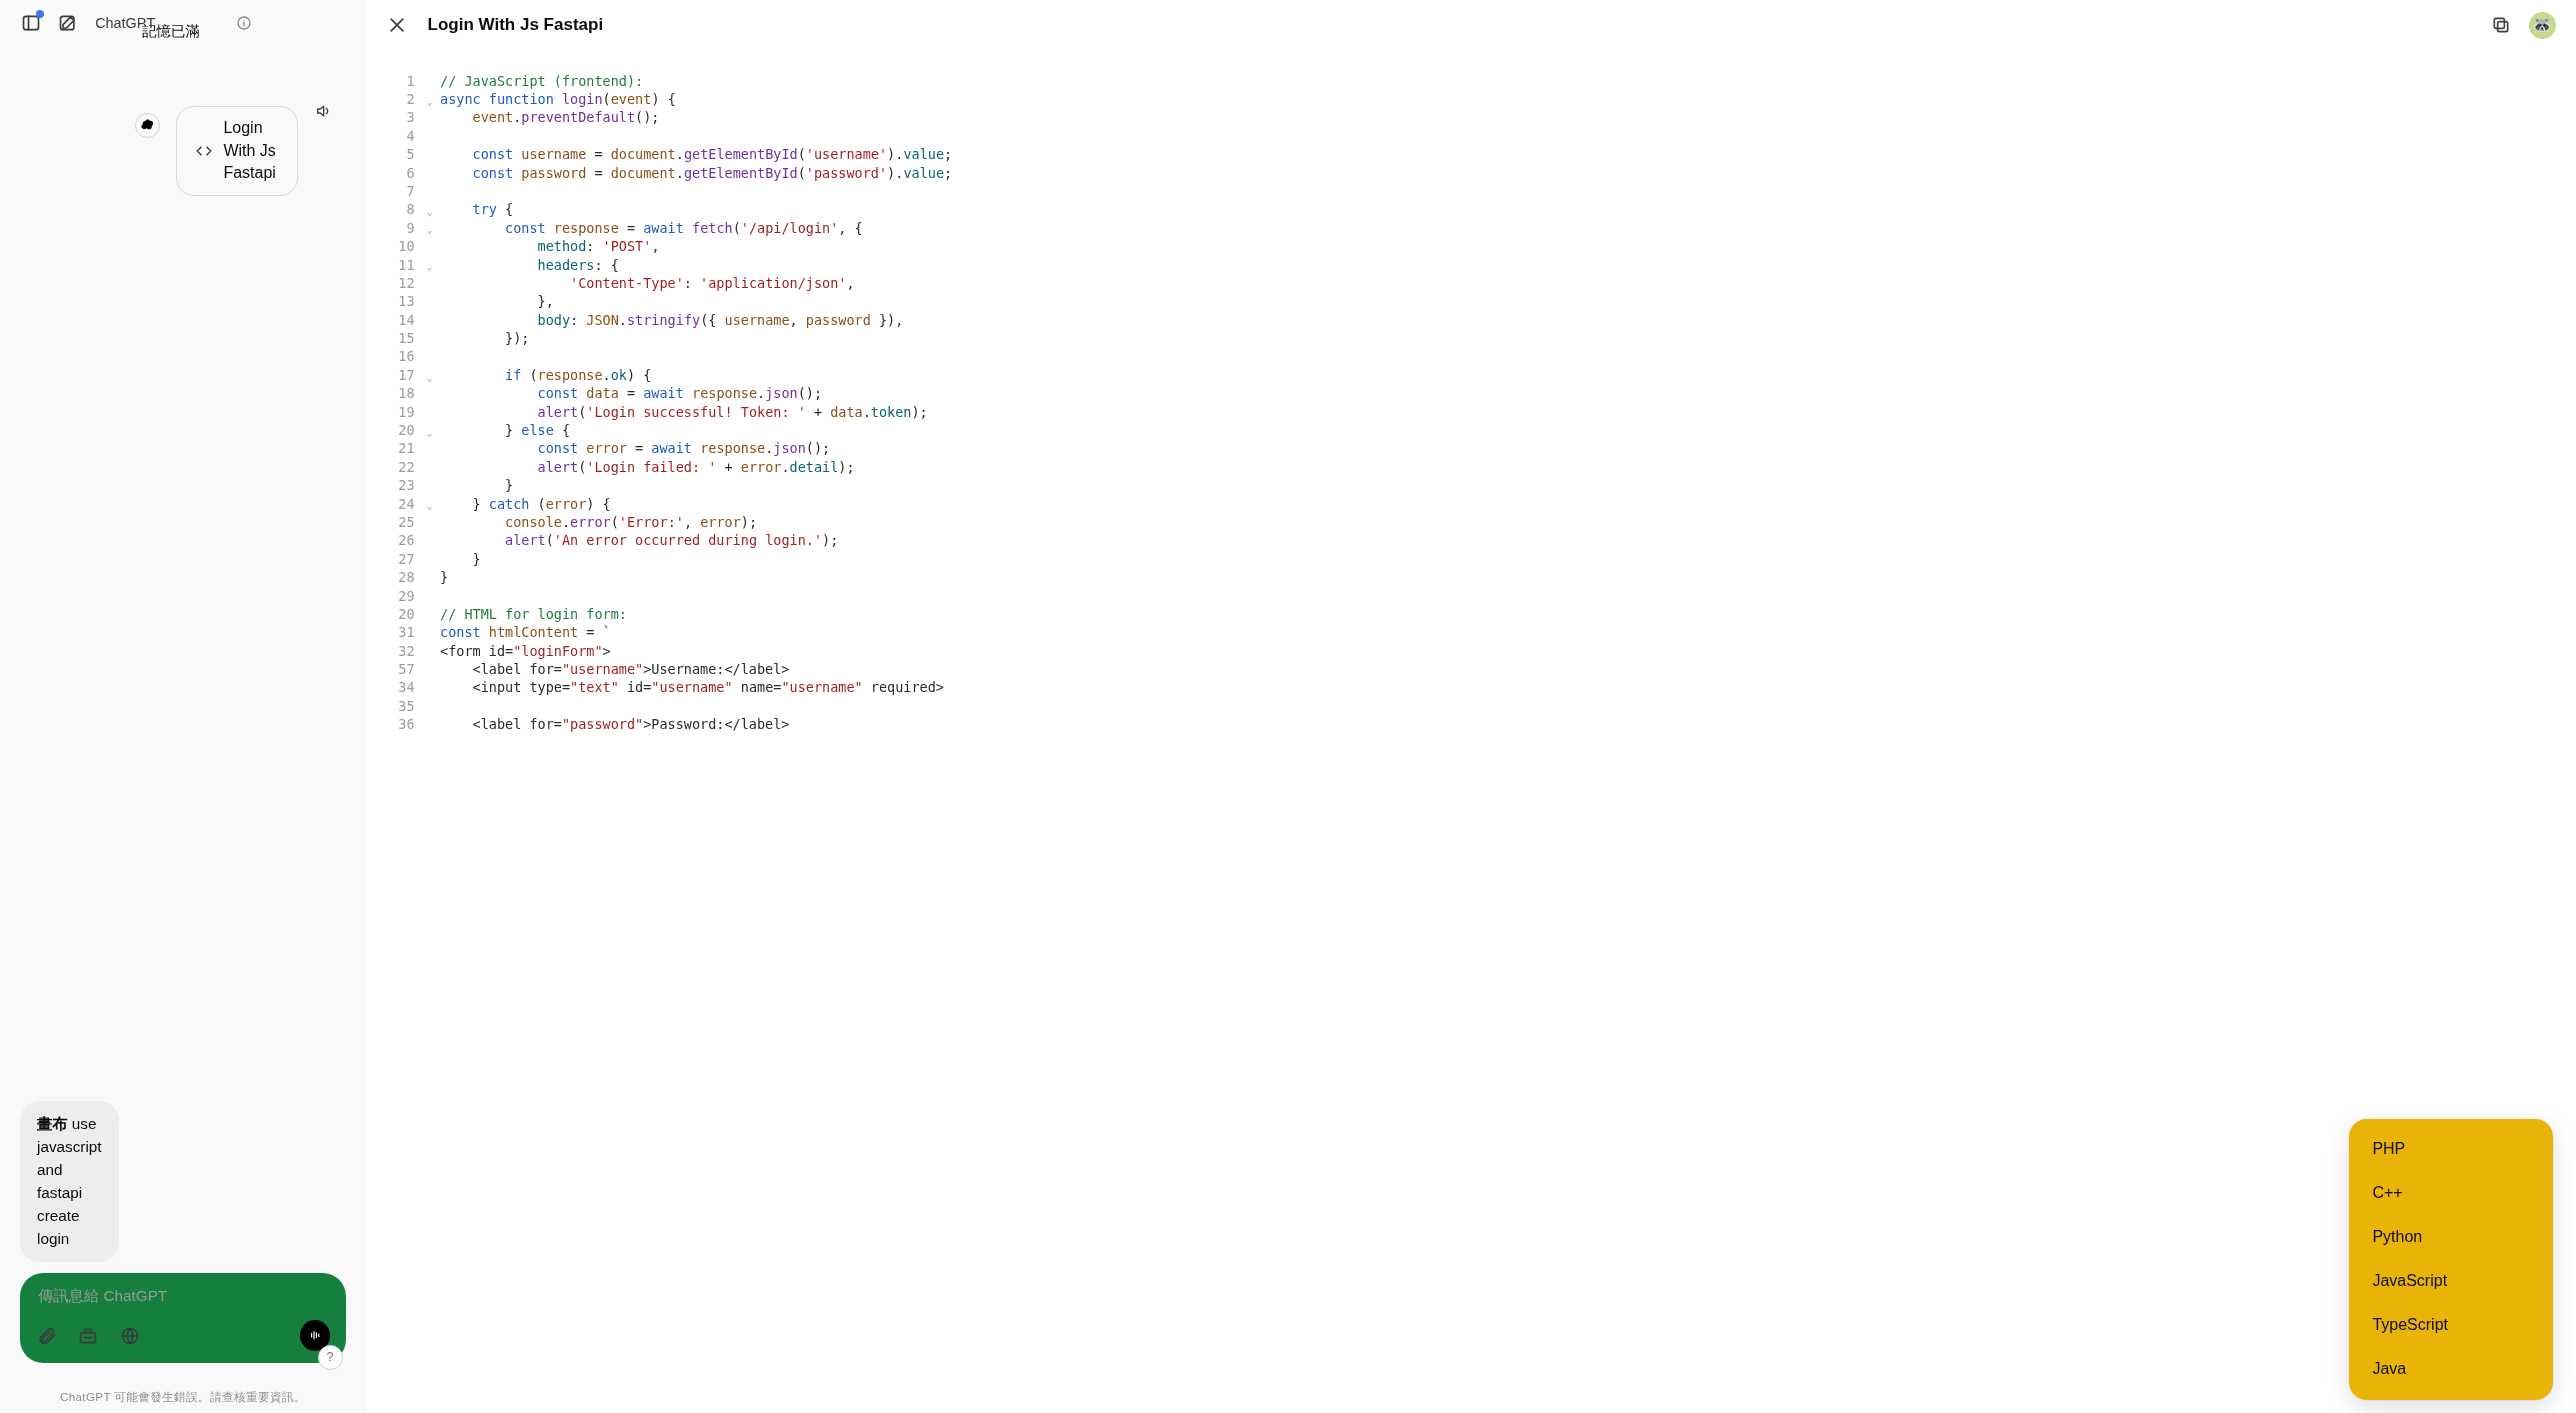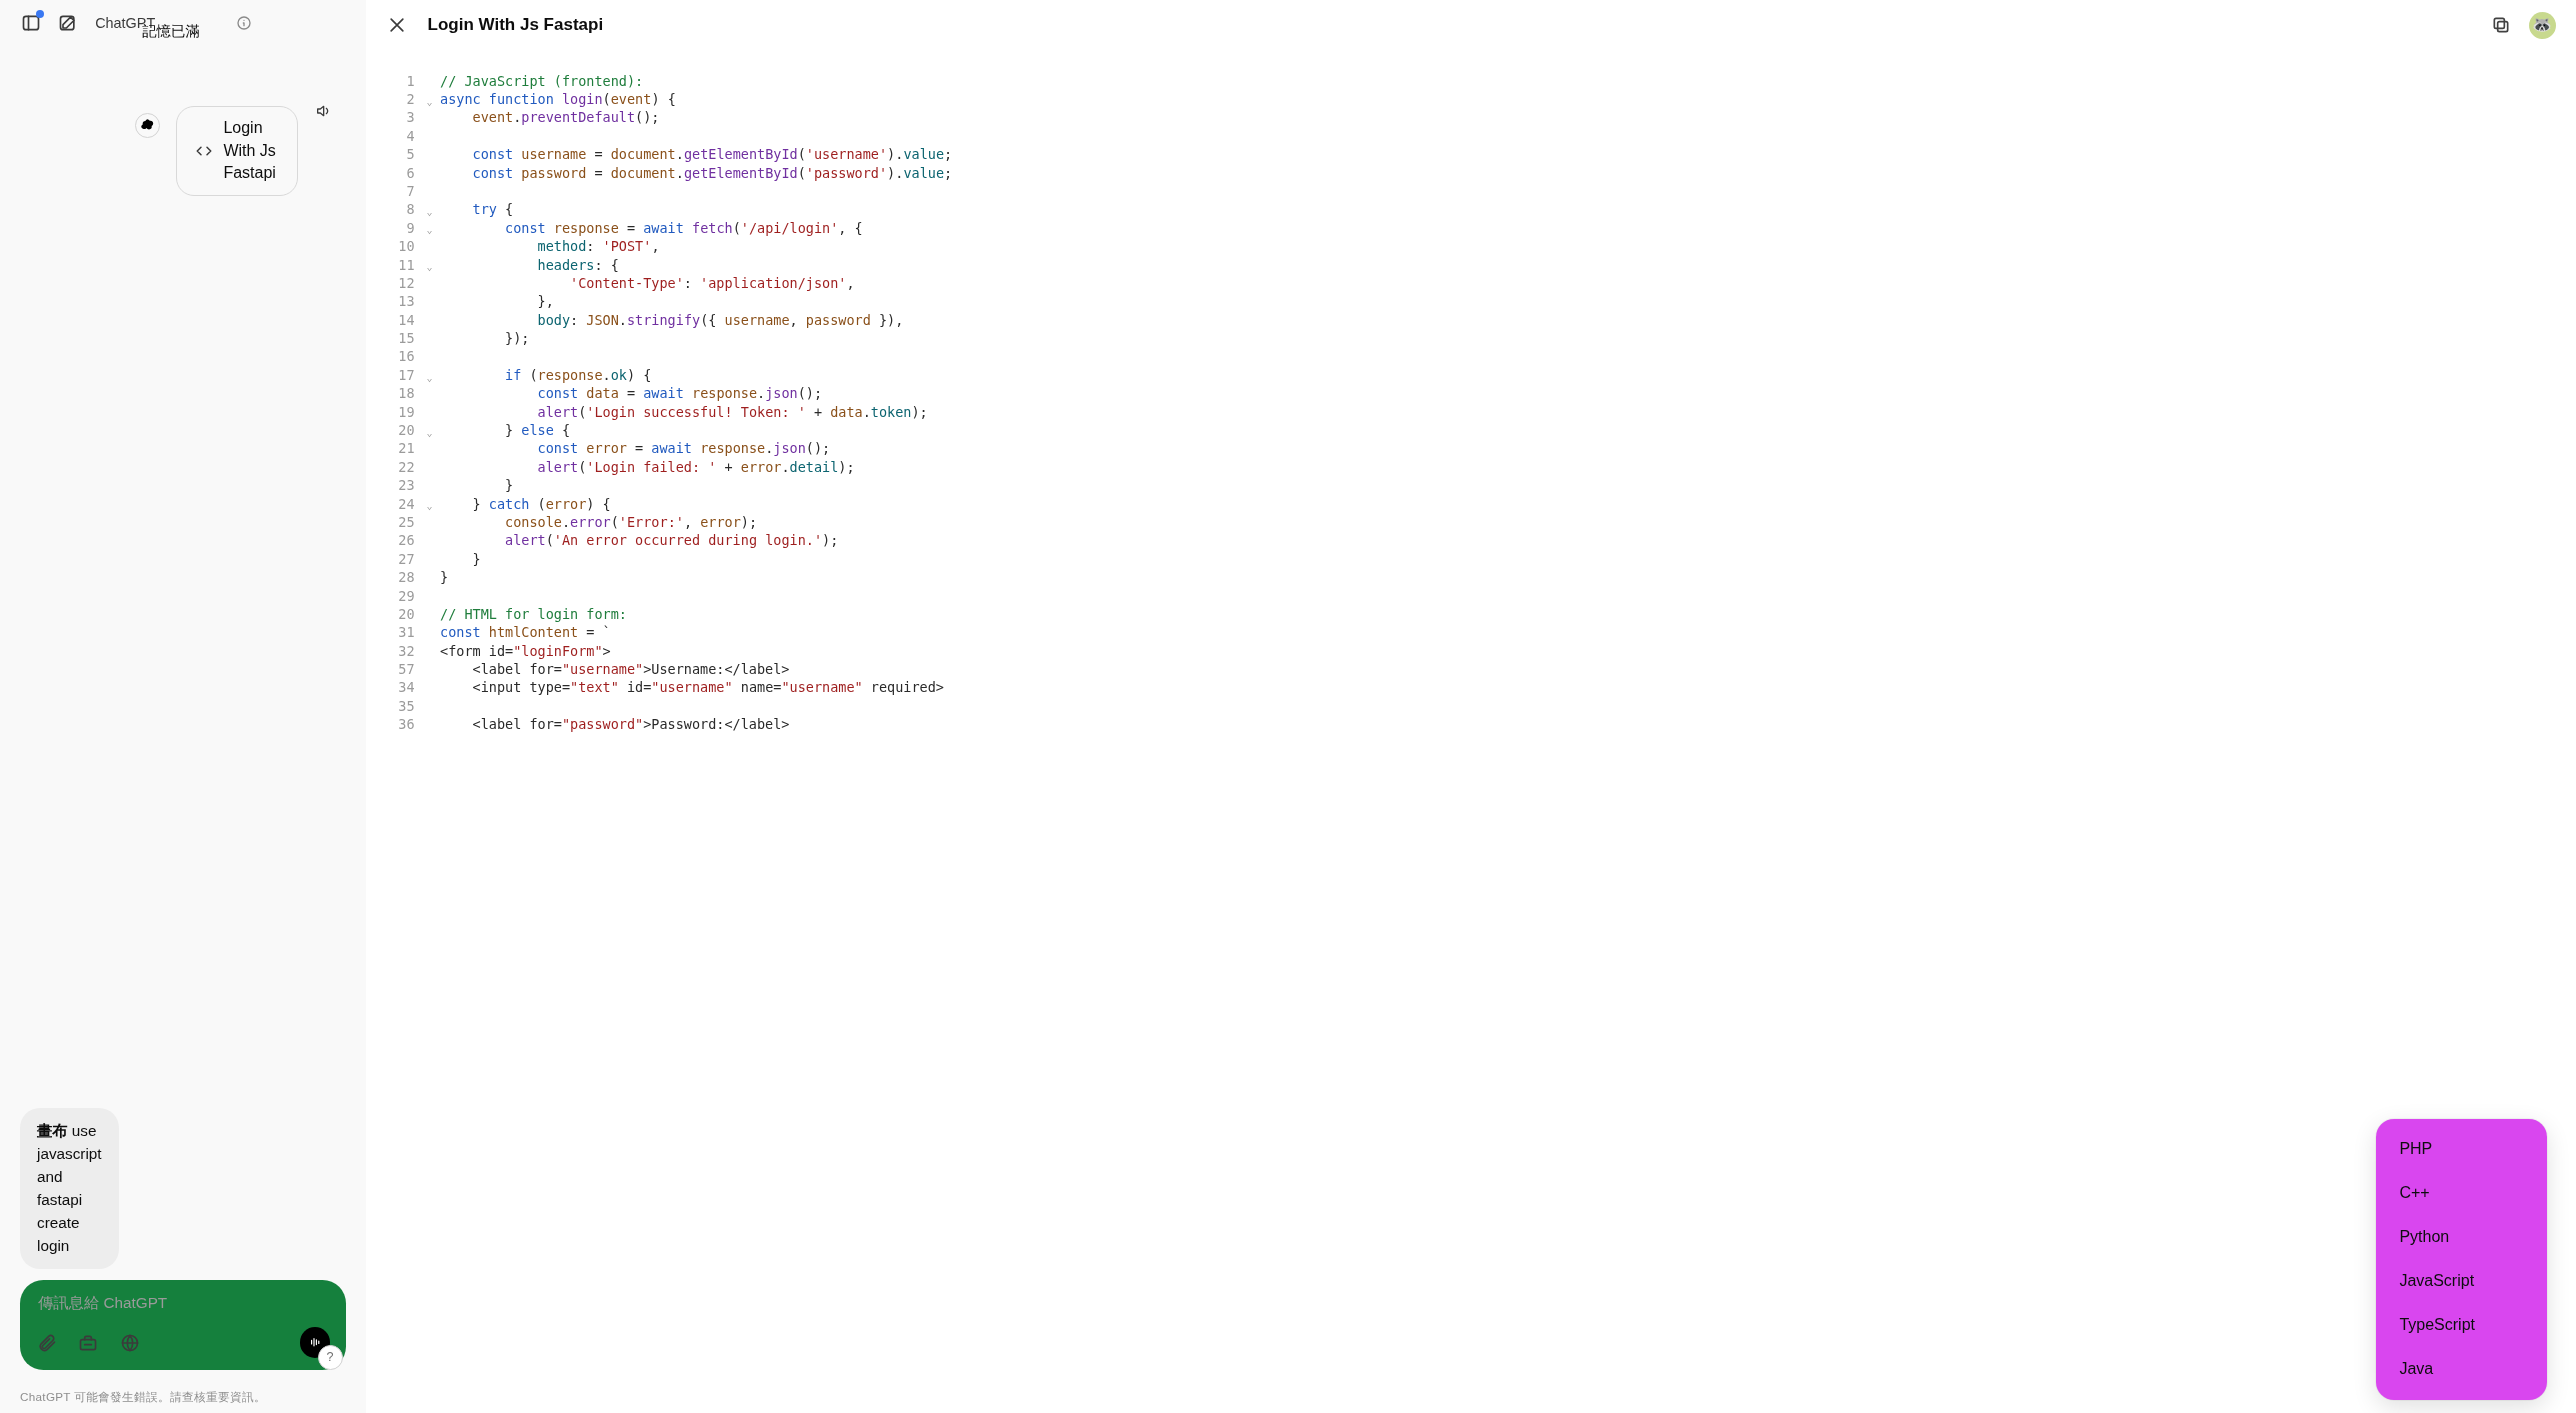--- a/index.html
+++ b/index.html
@@ -43,21 +43,21 @@
   .assistant-text{font-size:15.3px;line-height:1.7;margin-top:14.4px;max-width:305px}
   .msg-actions{display:flex;gap:16px;margin-top:12.6px;color:#8a8a8a}
   .msg-actions .ic{width:18px;height:18px}
   
   .composer{margin-top:10.8px;background:#15803d;border-radius:23.4px;padding:12.6px 16px 12.6px 16px}
   .composer input{border:0;background:transparent;width:100%;font-size:15.3px;color:var(--text);outline:none}
   .composer input::placeholder{color:#9a9a9a}
   .composer-row2{display:flex;align-items:center;justify-content:space-between;margin-top:14.4px}
   .composer-left{display:flex;gap:20px;color:#2a2a2a}
   .mic-btn{width:30.5px;height:30.5px;border-radius:50%;background:#000;display:flex;align-items:center;justify-content:center;color:#fff}
-  .footnote{font-size:11.7px;color:#8e8e8e;text-align:left;margin-top:19px;letter-spacing:0.3px}
+  .footnote{font-size:11.7px;color:#8e8e8e;text-align:center;margin-top:26px;letter-spacing:0.3px}
   .help{position:absolute;right:23.4px;bottom:43px;width:25px;height:25px;border:0.9px solid #d0d0d0;border-radius:50%;display:flex;align-items:center;justify-content:center;color:#6f6f6f;font-size:12.6px;background:#fff}
   
   .right{flex:1;display:flex;flex-direction:column;background:#fff;position:relative}
   .r-header{height:50px;display:flex;align-items:center;padding:0 20px;justify-content:space-between}
   .r-header-left{display:flex;align-items:center;gap:20px}
   .r-title{font-size:17px;font-weight:700}
   .avatar{width:27px;height:27px;border-radius:50%;overflow:hidden;background:#c8d98e;display:flex;align-items:center;justify-content:center;font-size:16px}
   .r-header-right{display:flex;align-items:center;gap:18px}
   .stack-ic{width:20px;height:20px;color:#414141}
   
@@ -69,21 +69,21 @@
   .code .ln{height:18.4px}
   .c-cm{color:var(--code-green)}
   .c-kw{color:var(--code-blue)}
   .c-fn{color:var(--code-purple)}
   .c-id{color:var(--code-brown)}
   .c-str{color:var(--code-red)}
   .c-prop{color:var(--code-teal)}
   .c-var{color:var(--code-brown)}
   .c-plain{color:#2a2a2a}
   
-  .lang-pop{position:absolute;right:29px;bottom:12.6px;width:171px;background:#d946ef;border-radius:18px;box-shadow:0 7.2px 25px rgba(0,0,0,.12),0 0 0 0.9px rgba(0,0,0,.04);padding:9px 0}
+  .lang-pop{position:absolute;right:23px;bottom:12.6px;width:204px;background:#eab308;border-radius:18px;box-shadow:0 7.2px 25px rgba(0,0,0,.12),0 0 0 0.9px rgba(0,0,0,.04);padding:9px 0}
   .lang-pop .item{padding:10.8px 23.4px;font-size:16px;font-weight:500;cursor:pointer}
   
   .sidebar-ic{position:relative}
   .notif::after{content:"";position:absolute;top:-2.7px;right:-2.7px;width:8px;height:8px;background:#3a78f2;border-radius:50%}
 </style>
 </head>
 <body>
 
 <div class="app">
 

